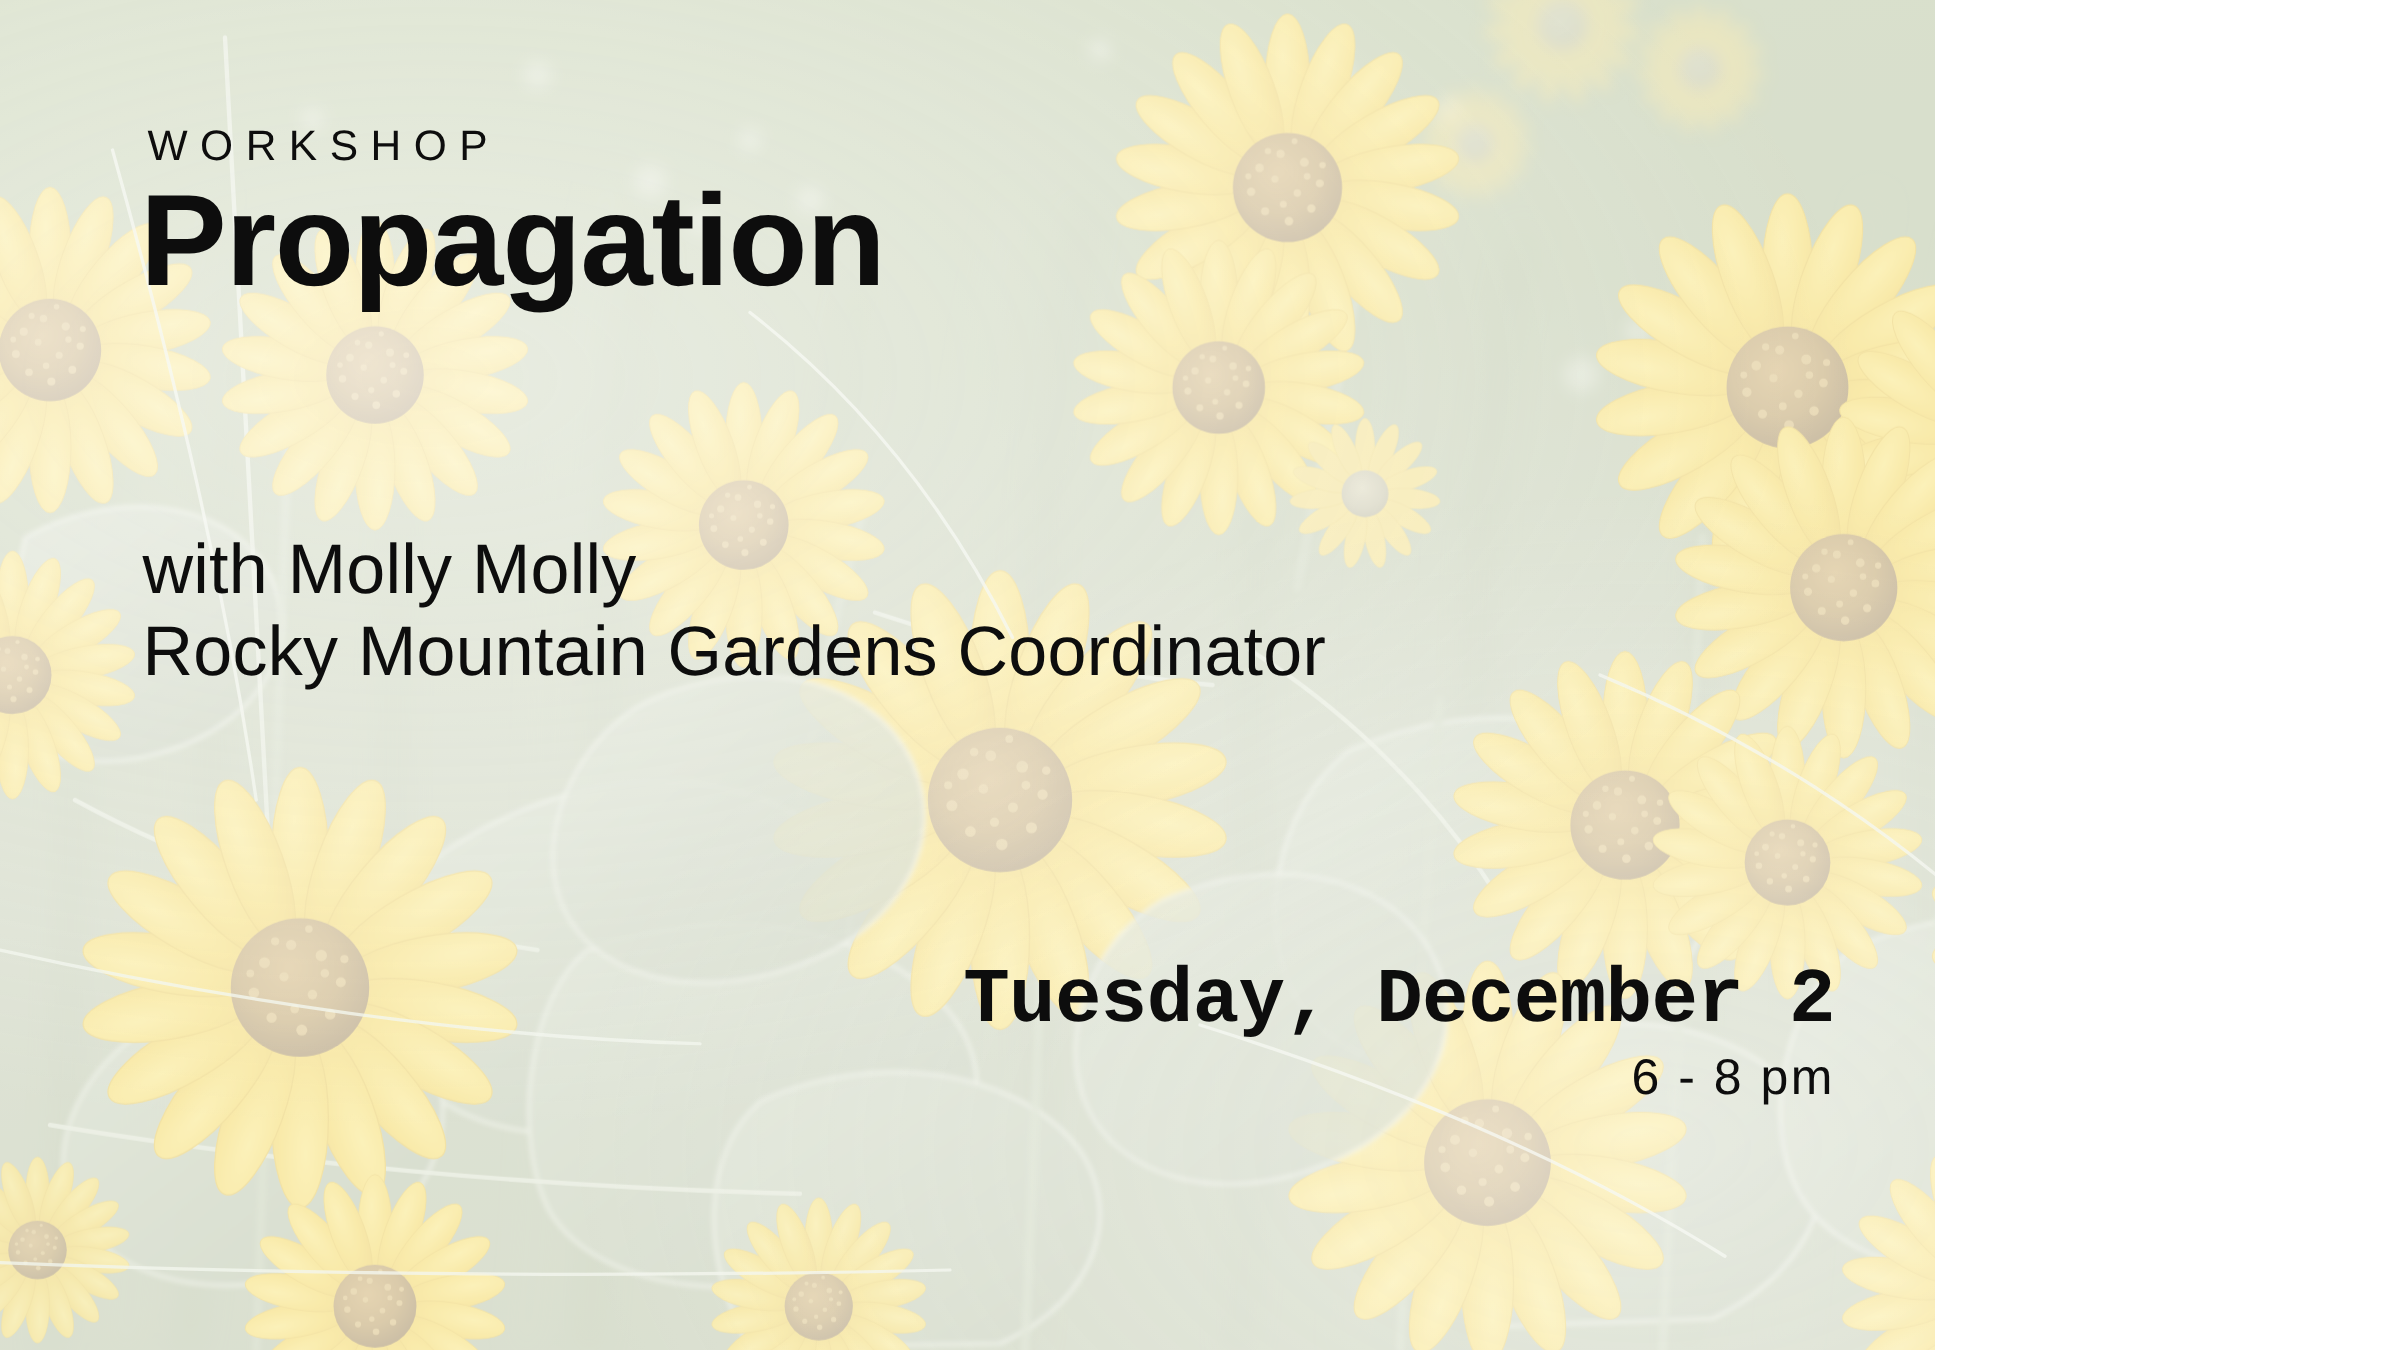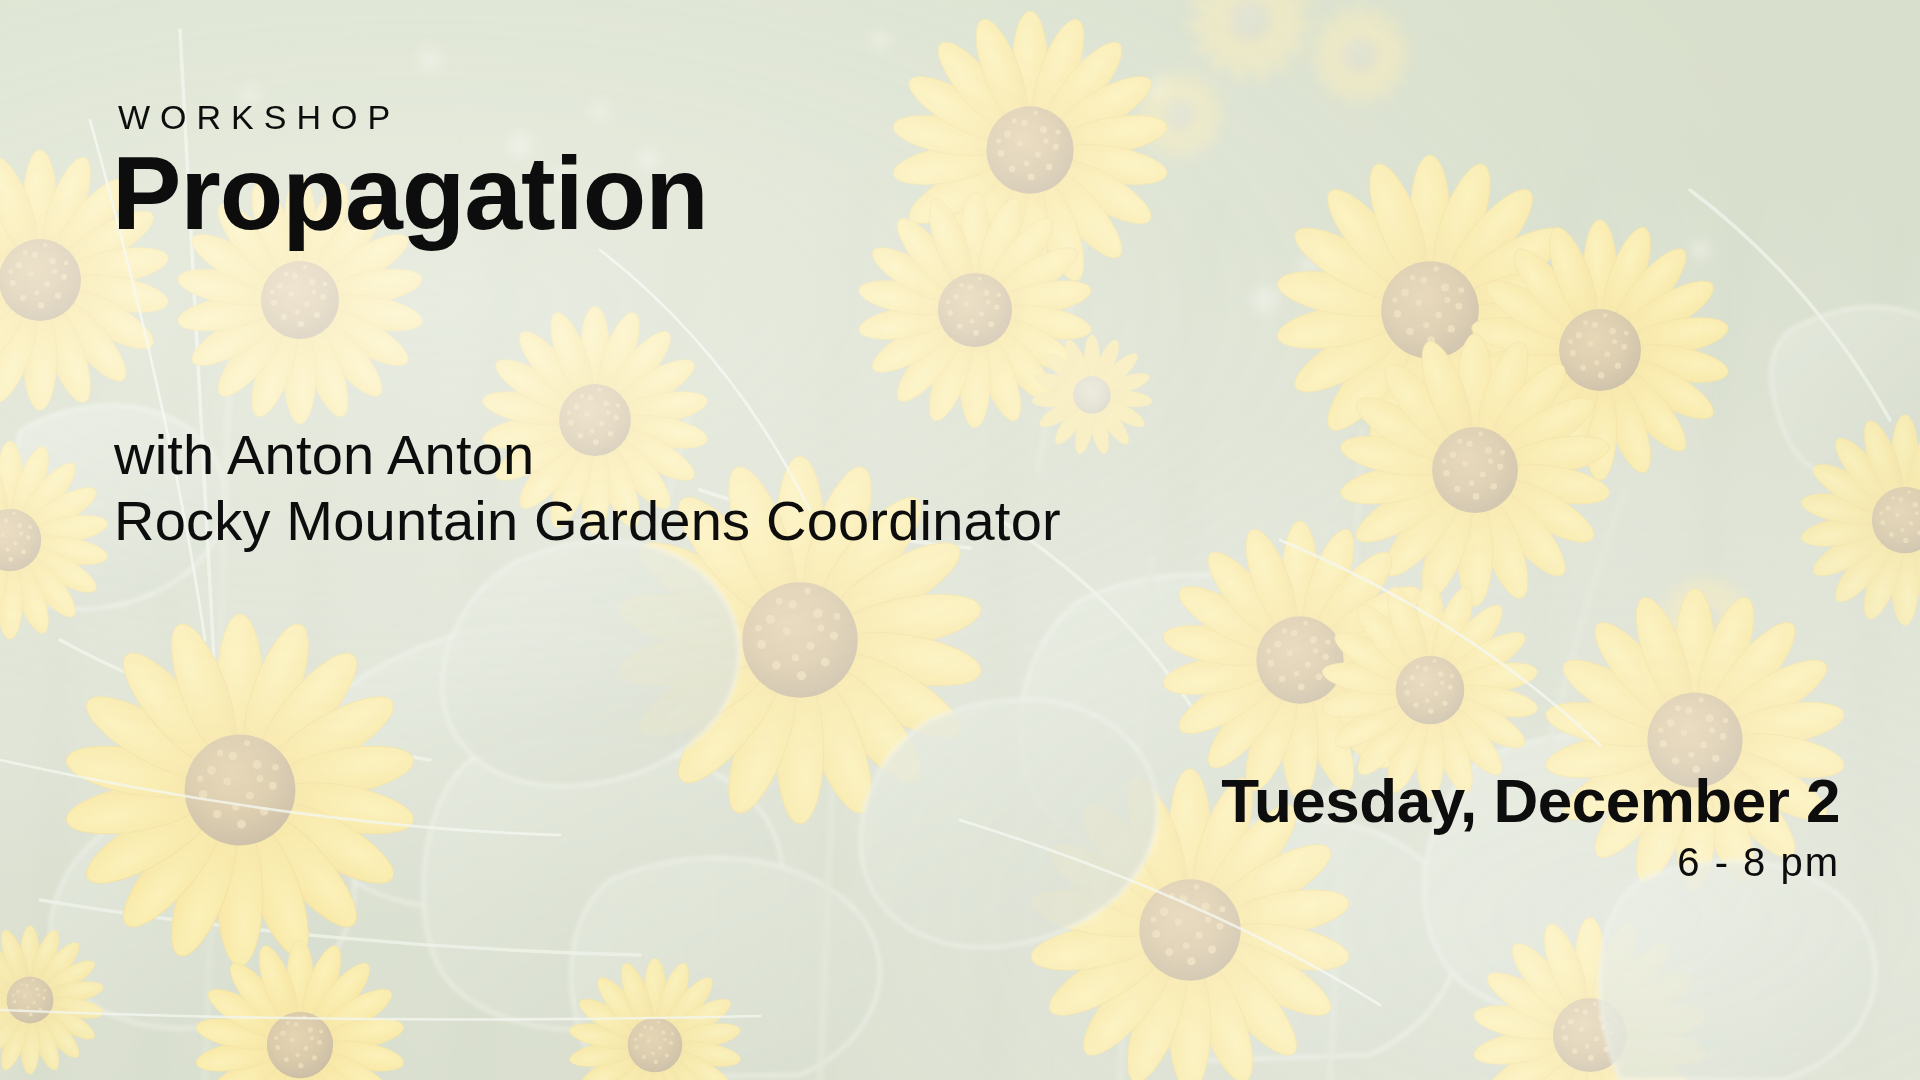--- a/index.html
+++ b/index.html
@@ -1,21 +1,21 @@
 <!DOCTYPE html>
 <html><head>
 <meta charset="utf-8">
 <title>Native Plant Propagation Workshop</title>
 <style>
   html,body{margin:0;padding:0;background:#fff;}
   body{font-family:"Liberation Sans",sans-serif;}
 
   #poster{
     position:relative;
-    width:1920px;height:1080px;
+    width:1548px;height:1080px;
     overflow:hidden;
     background:#cfd6bd;
   }
 
   
   #photo{position:absolute;inset:0;}
   #photo svg{display:block;width:1920px;height:1080px;}
 
   
   #veil{
@@ -65,21 +65,21 @@
   }
   #presenter .pl{display:block;white-space:nowrap;}
 
   #when{
     right:80px;top:768px;
     text-align:right;
   }
   #date{
     font-size:62px;font-weight:700;line-height:1.08;
     letter-spacing:-.5px;white-space:nowrap;
-    font-family:Liberation Sans, sans-serif;
+    font-family:Liberation Mono, monospace;
     margin-left:40px;
   }
   #time{
     font-size:40px;font-weight:400;line-height:1.18;
     letter-spacing:2px;white-space:nowrap;
     margin-top:4px;
     font-family:"Liberation Sans",sans-serif;
   }
 </style>
 </head>
@@ -328,21 +328,21 @@
 
   <div id="text-layer">
 
     <div class="blk" id="eyebrow">WORKSHOP</div>
 
     <div class="blk" id="title">
       <span class="tl">Propagation</span>
     </div>
 
     <div class="blk" id="presenter">
-      <span class="pl">with Anton Anton</span>
+      <span class="pl">with Molly Molly</span>
       <span class="pl">Rocky Mountain Gardens Coordinator</span>
     </div>
 
     <div class="blk" id="when">
       <div id="date">Tuesday, December 2</div>
       <div id="time">6 - 8 pm</div>
     </div>
 
   </div>
 </div>

